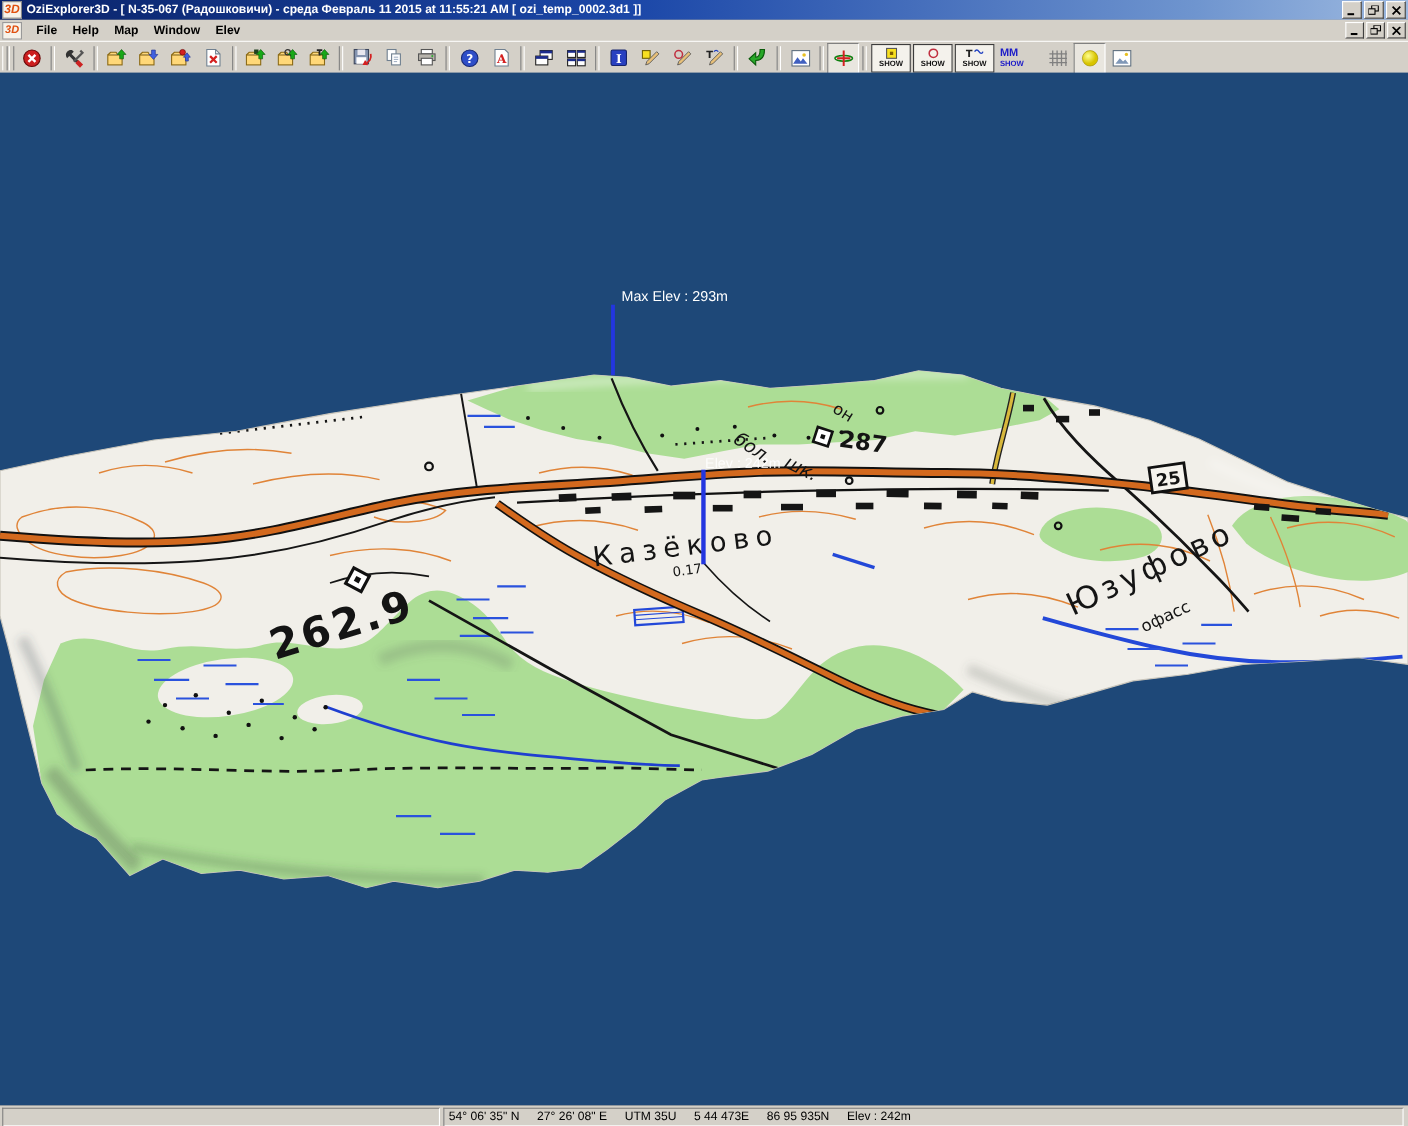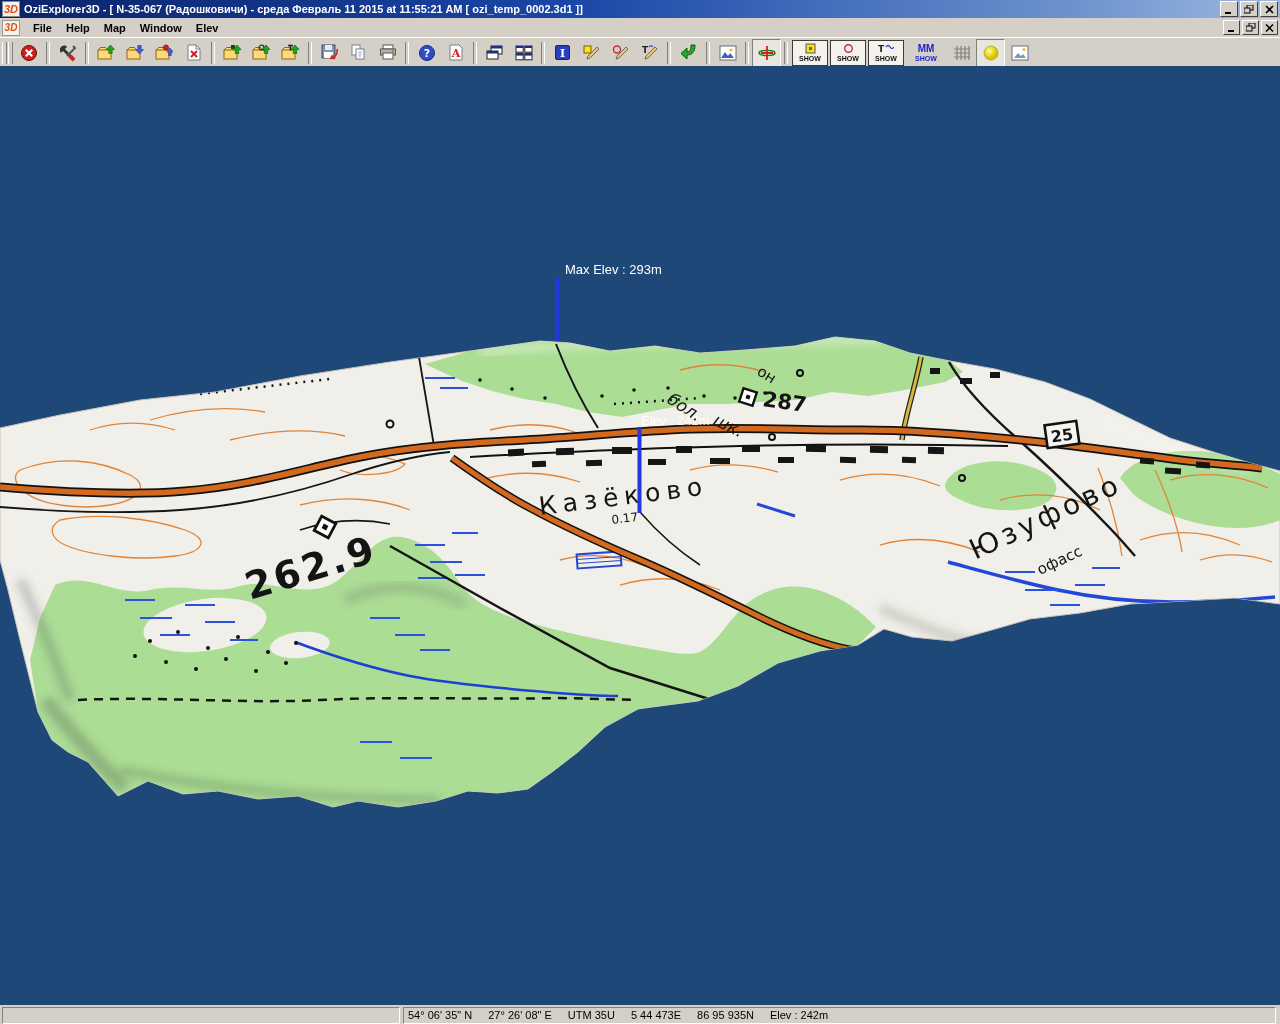--- a/index.html
+++ b/index.html
@@ -40,21 +40,21 @@
     margin:0 3px;}
   .tbtn{width:27px;height:26px;display:flex;align-items:center;justify-content:center;
     border:1px solid transparent;}
   .tbtn.pressed{border-color:#808080 #fff #fff #808080;background:#e9e6df;}
   .tbtn svg{display:block}
   .show-btn{width:34px;height:24px;border:1px solid #3c3c3c;background:#f4f2ec;
     display:flex;flex-direction:column;align-items:center;justify-content:center;
     margin:0 1px;}
   .show-btn .cap{font-size:7px;font-weight:bold;color:#111;line-height:1;margin-top:1px;
     letter-spacing:0;}
-  .mm-btn{width:34px;height:24px;display:flex;flex-direction:column;align-items:center;
+  .mm-btn{width:34px;height:24px;display:flex;flex-direction:column;align-items:flex-start;
     justify-content:center;margin:0 4px;}
   .mm-top{font-size:10px;font-weight:bold;color:#1c1cc8;line-height:1;}
   .mm-cap{font-size:7px;font-weight:bold;color:#1c1cc8;line-height:1;margin-top:1px;}
   
   .viewport{position:absolute;top:66px;left:0;width:1280px;height:939px;background:#1e4878;}
   .viewport svg{display:block}
   
   .statusbar{position:absolute;top:1005px;left:0;right:0;height:19px;background:#d4d0c8;
     display:flex;align-items:center;font-size:11px;color:#000;}
   .spanel{height:15px;border:1px solid;border-color:#808080 #fff #fff #808080;

